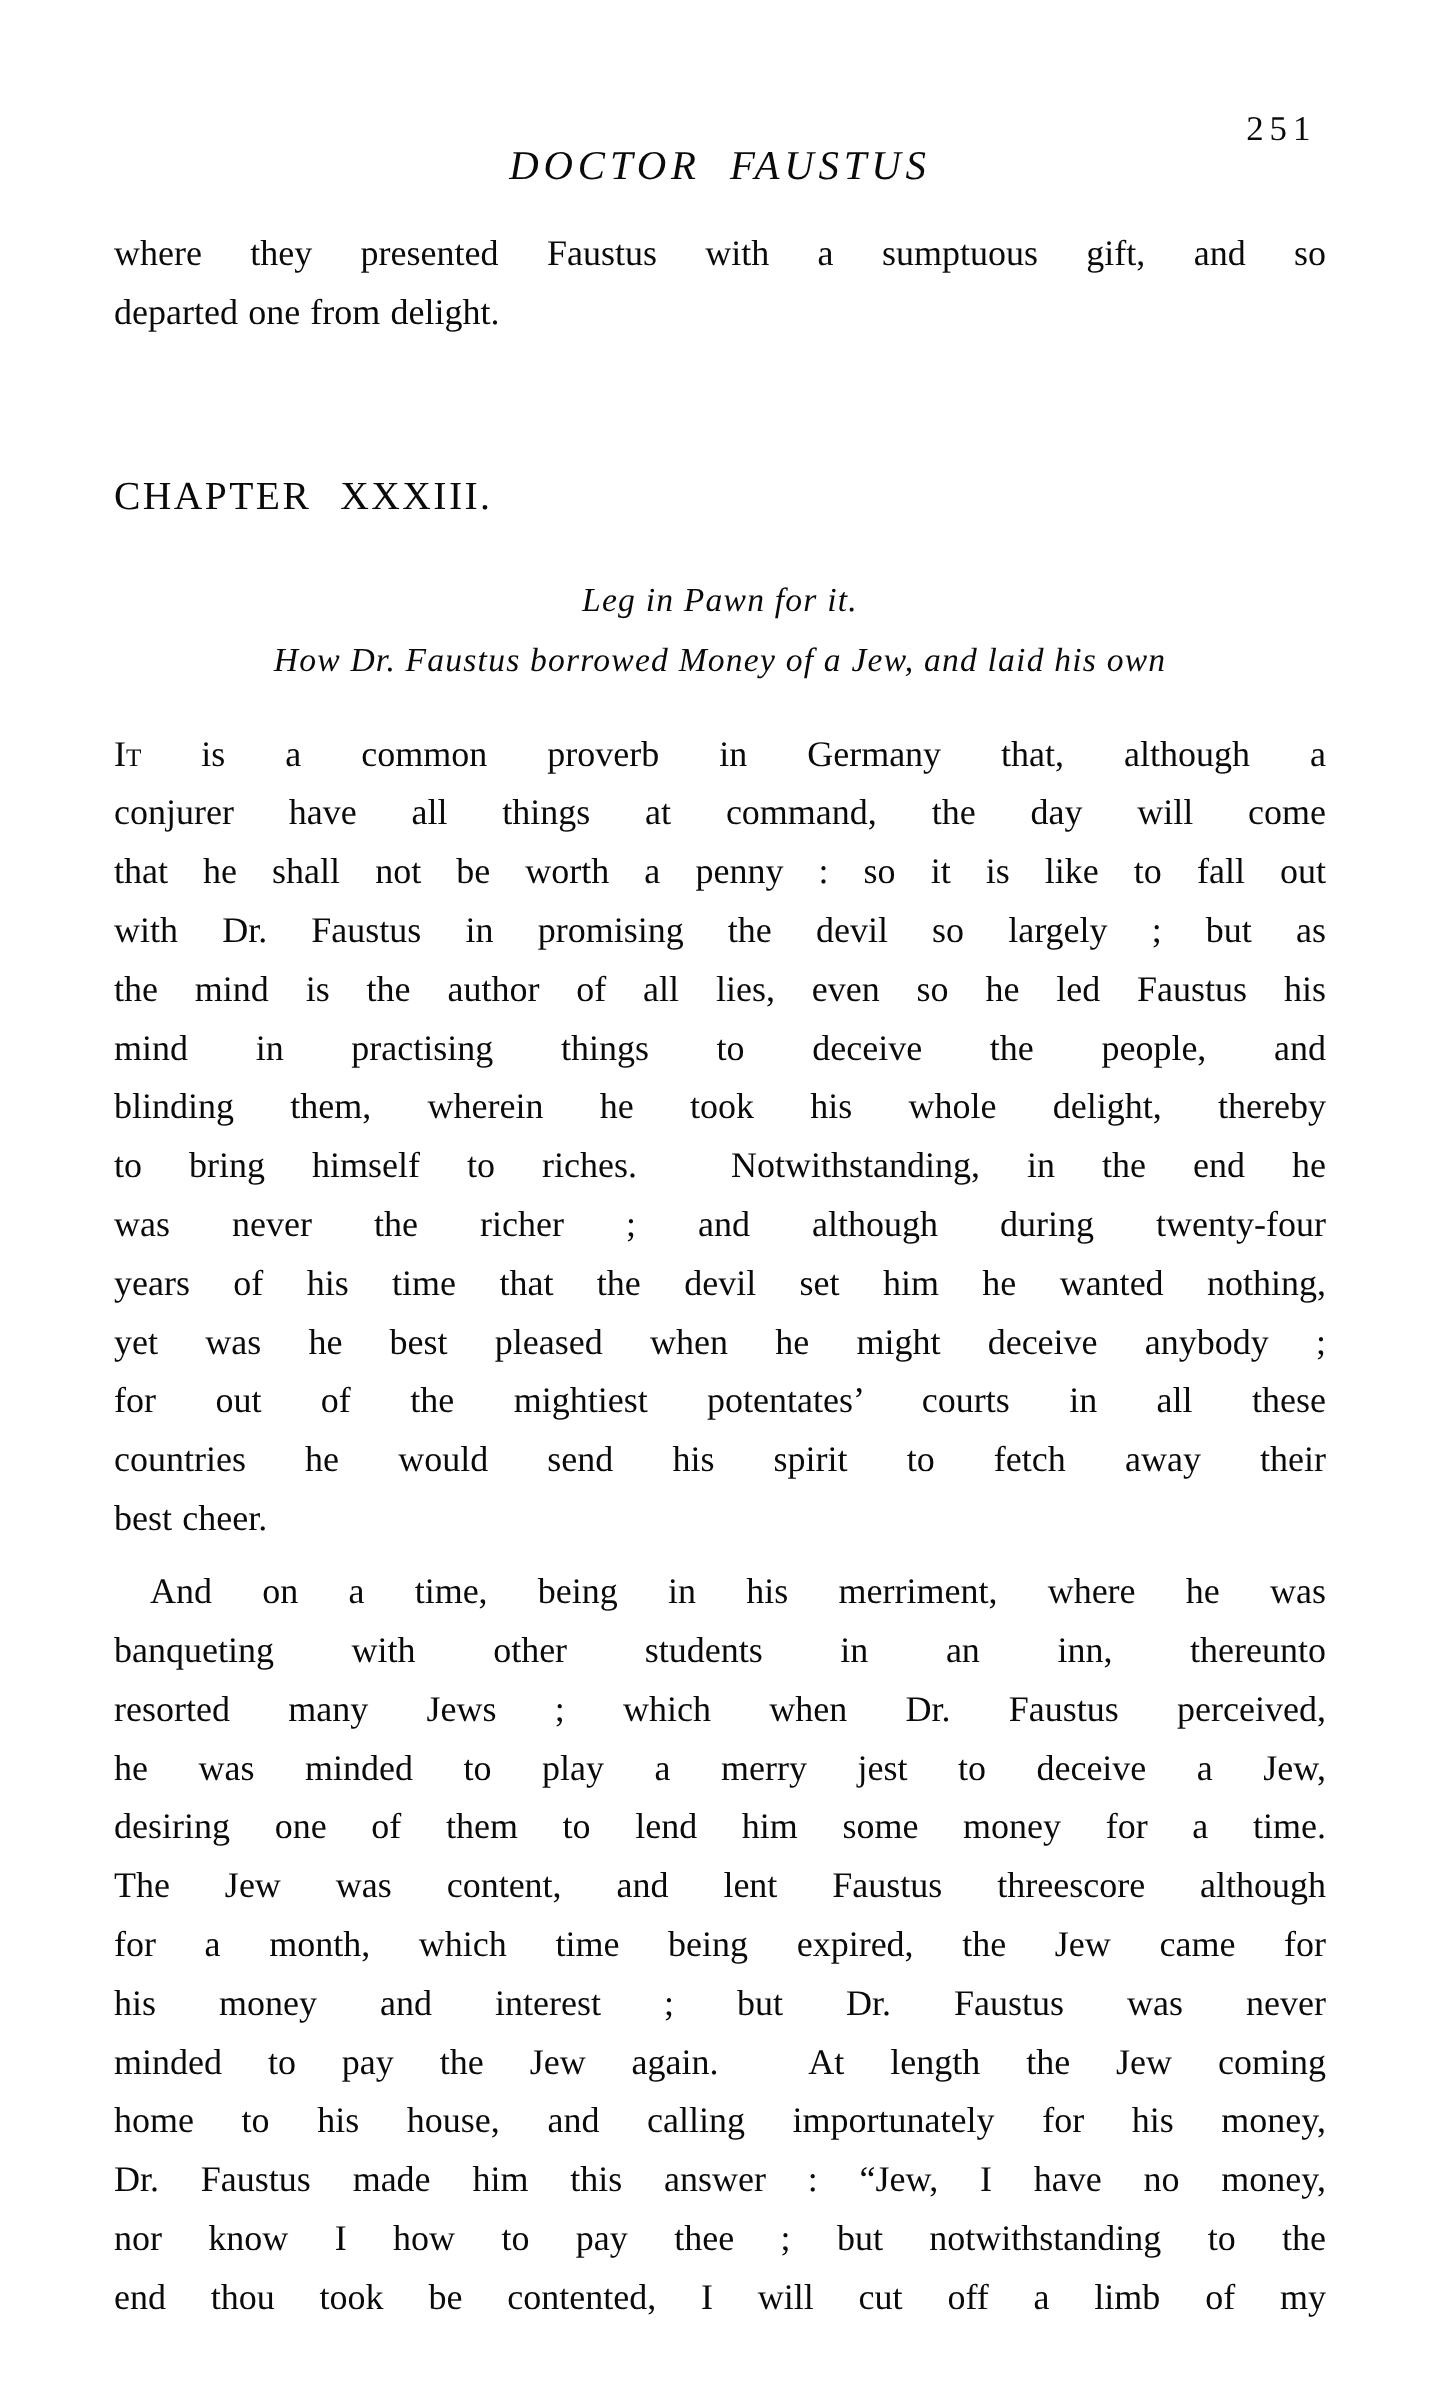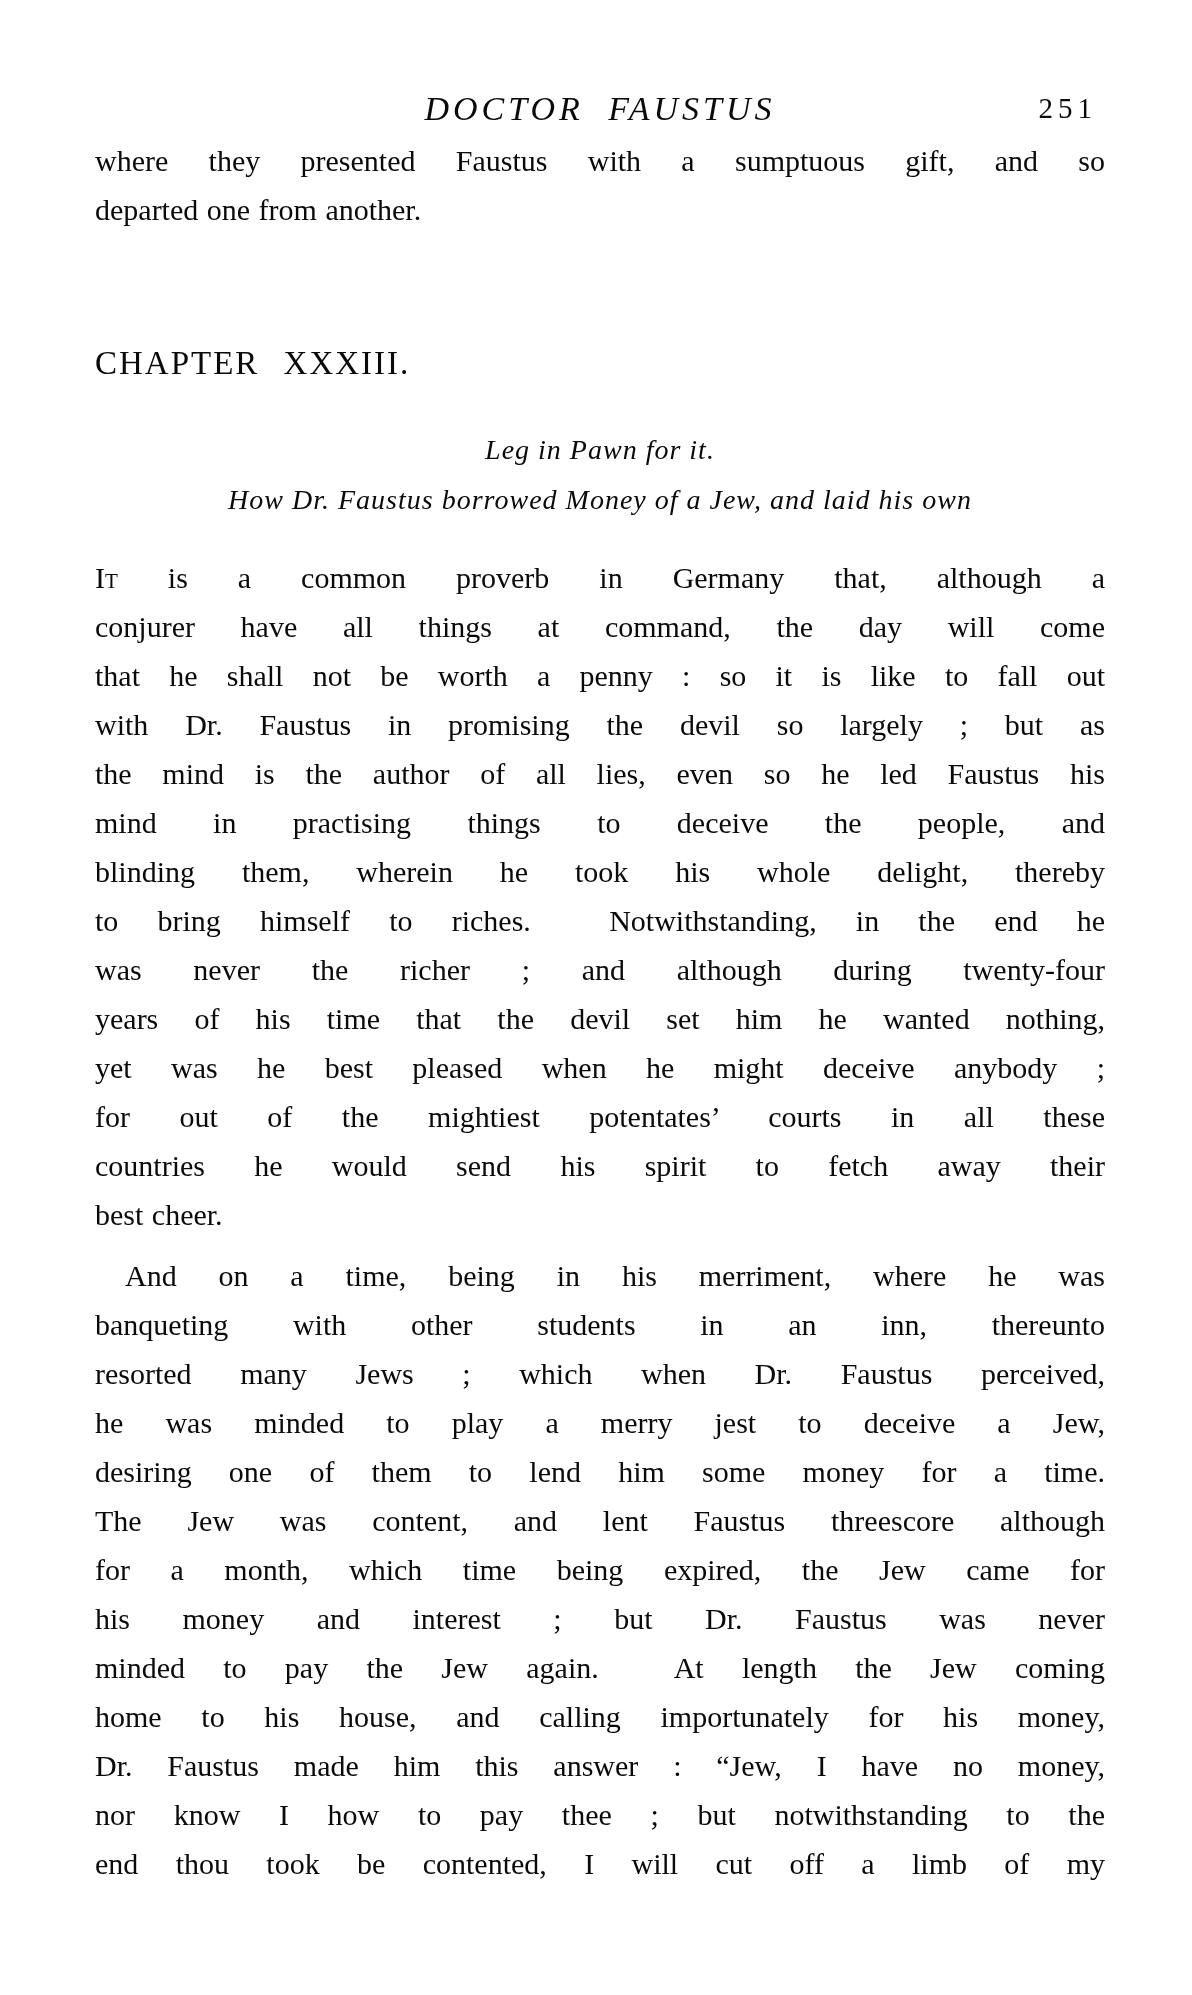--- a/index.html
+++ b/index.html
@@ -15,41 +15,41 @@
     font-family: "Liberation Serif", "DejaVu Serif", serif;
     -webkit-font-smoothing: antialiased;
   }
   .page {
     position: relative;
     width: 1010px;
     margin-left: 95px;
   }
   .running-header {
     position: relative;
-    padding-top: 88px;
+    padding-top: 118px;
     height: 42px;
     font-family: Liberation Serif, serif;
   }
   .header-title {
     text-align: center;
     font-style: italic;
     font-size: 34px;
     line-height: 42px;
     letter-spacing: 4px;
     word-spacing: 12px;
   }
   .page-number {
     position: absolute;
     right: 8px;
     top: 92px;
     font-size: 29px;
     letter-spacing: 5px;
   }
   .continuation {
-    margin-top: 6px;
+    margin-top: 27px;
   }
   .chapter-heading {
     margin-top: 109px;
     text-align: left;
     font-size: 33px;
     line-height: 40px;
     letter-spacing: 2px;
     word-spacing: 14px;
   }
   .chapter-subtitle {
@@ -88,21 +88,21 @@
 
 <div class="page">
 
   <div class="running-header">
     <div class="header-title">DOCTOR FAUSTUS</div>
     <div class="page-number">251</div>
   </div>
 
   <div class="continuation">
       <div class="line">where they presented Faustus with a sumptuous gift, and so</div>
-      <div class="line short-line">departed one from another.</div>
+      <div class="line short-line">departed one from delight.</div>
     </div>
 
   <div class="chapter-heading">CHAPTER XXXIII.</div>
 
   <div class="chapter-subtitle">
       <div class="subtitle-line">Leg in Pawn for it.</div>
       <div class="subtitle-line">How Dr. Faustus borrowed Money of a Jew, and laid his own</div>
     </div>
 
   <div class="body-text">

